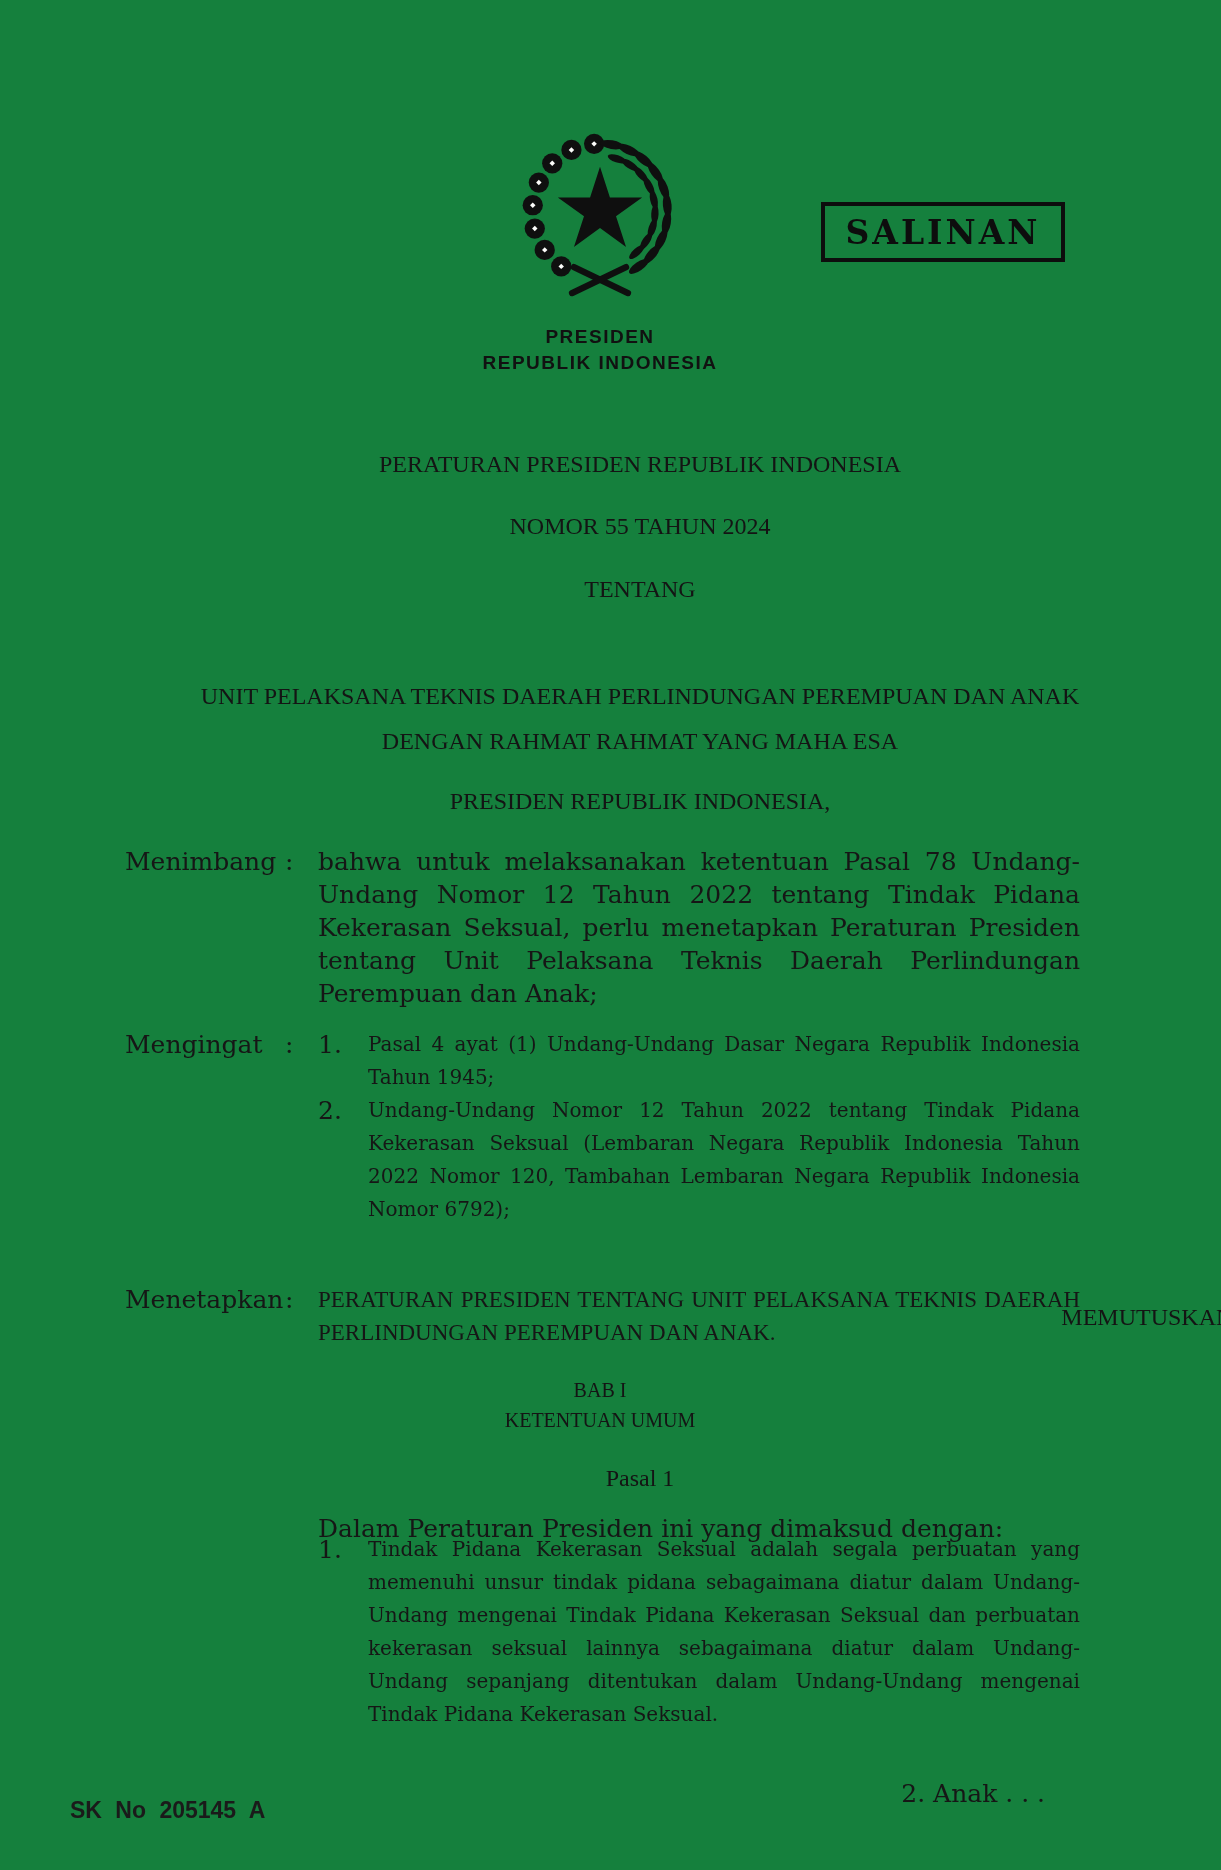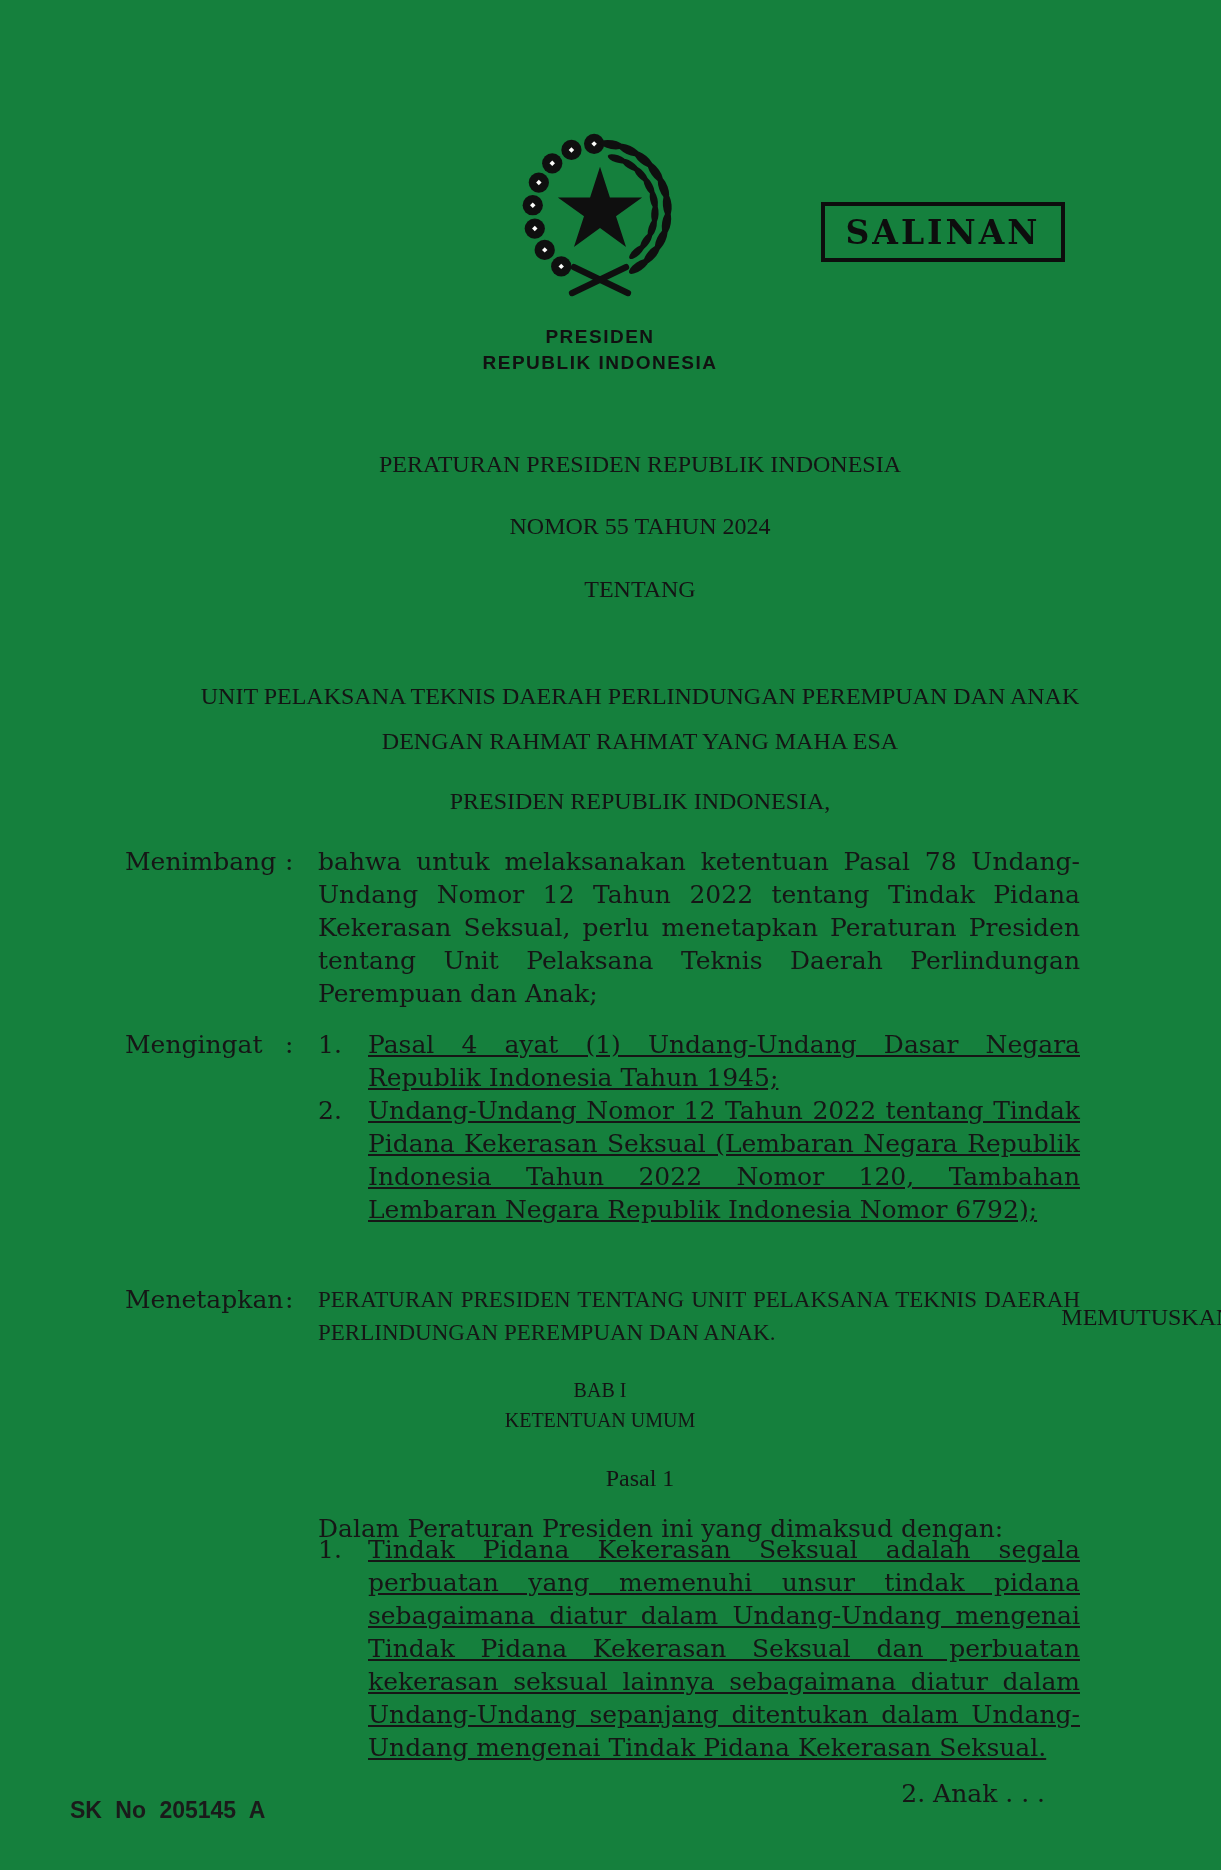--- a/index.html
+++ b/index.html
@@ -43,21 +43,21 @@
   .clause .colon{position:absolute;left:285px;top:0;font-size:25px;line-height:33px;}
   .clause .body{position:absolute;left:318px;top:0;width:762px;
     font-size:25px;line-height:33px;text-align:justify;}
   .menimbang{top:845px;}
   .mengingat{top:1028px;}
   .menetapkan{top:1283px;}
   .menetapkan .body{font-family:"Liberation Serif", serif;font-size:23px;}
   
   .num-item{display:flex;}
   .num-item .num{width:50px;flex:0 0 50px;font-size:25px;line-height:33px;}
-  .num-item .txt{flex:1;font-size:25px;line-height:33px;text-align:justify;text-decoration:underline;}
+  .num-item .txt{flex:1;font-size:20px;line-height:33px;text-align:justify;}
   
   .pasal-intro{position:absolute;left:318px;top:1500px;width:762px;
     font-size:25px;line-height:33px;margin-top:12px;}
   .pasal-list{position:absolute;left:318px;top:1533px;width:762px;}
   
   .catchword{position:absolute;right:176px;top:1779px;font-size:25px;line-height:30px;}
   .sk{position:absolute;left:70px;top:1797px;
     font-family:"Liberation Sans", sans-serif;font-weight:bold;
     font-size:23px;word-spacing:7px;color:#1a1a1a;}
 </style>

